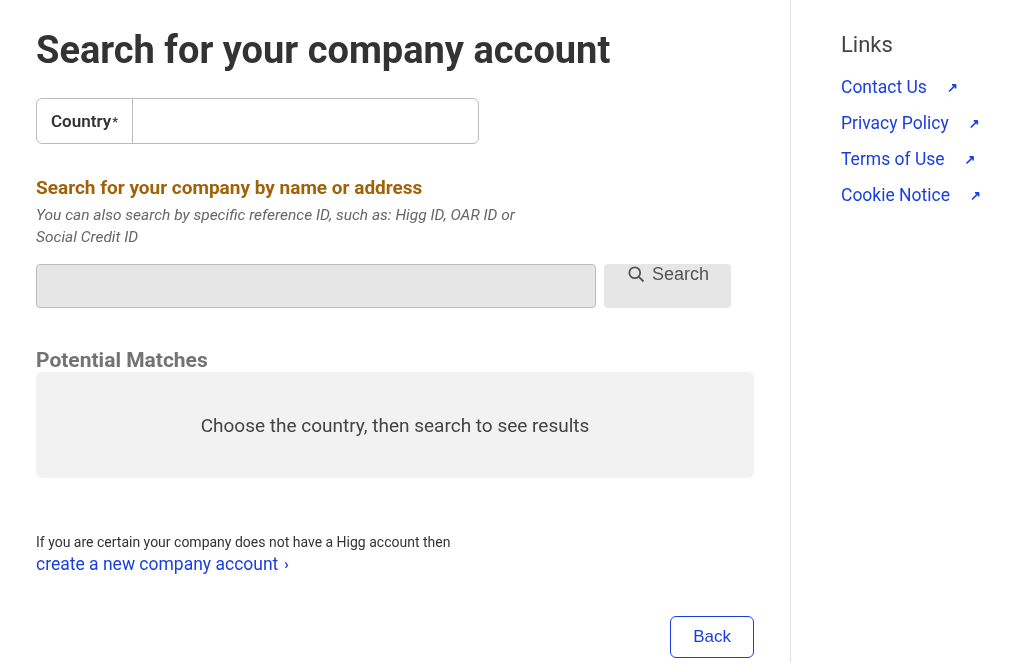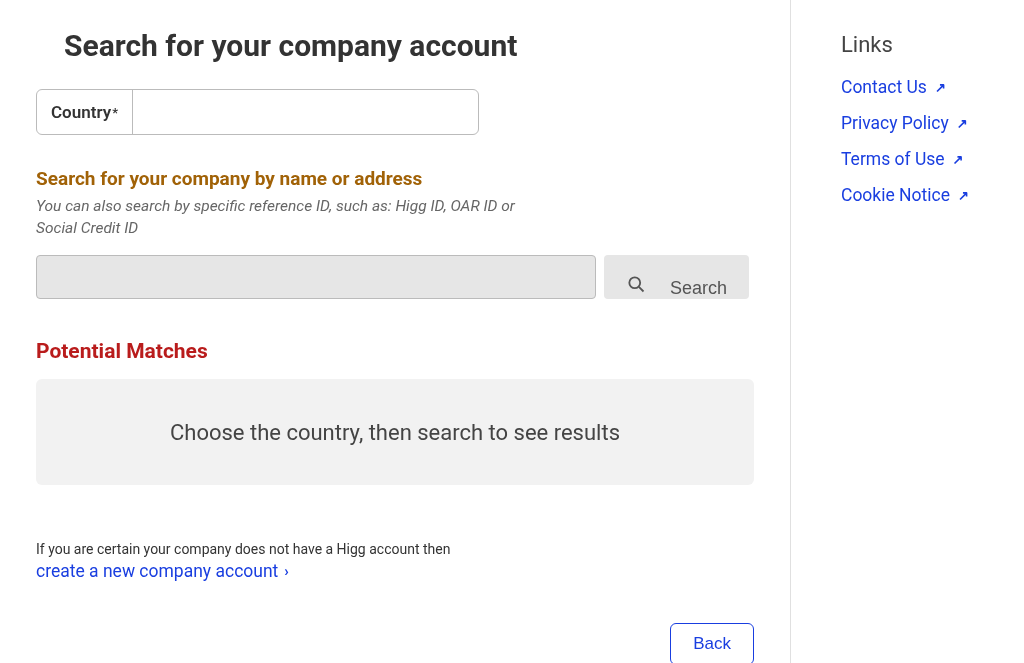--- a/index.html
+++ b/index.html
@@ -18,25 +18,24 @@
       flex: 1;
       padding: 28px 36px 40px 36px;
       max-width: 790px;
     }
     .sidebar {
       width: 230px;
       border-left: 1px solid #e0e0e0;
       padding: 32px 0 0 50px;
     }
     h1.page-title {
-      font-size: 30px;
+      font-size: 38px;
       font-weight: 700;
       color: #333;
       margin-bottom: 26px;
-      margin-left: 28px;
     }
     .country-row {
       display: flex;
       border: 1px solid #bbb;
       border-radius: 6px;
       width: 443px;
       height: 46px;
       margin-bottom: 32px;
       overflow: hidden;
     }
@@ -92,43 +91,42 @@
     }
     .search-button {
       height: 44px;
       padding: 0 22px;
       border: none;
       border-radius: 4px;
       background: #e6e6e6;
       color: #555;
       font-size: 18px;
       display: inline-flex;
-      align-items: flex-end;
-      gap: 24px;
+      align-items: flex-start;
+      gap: 6px;
       cursor: pointer;
     }
     .search-button svg {
       width: 20px;
       height: 20px;
     }
     h2.matches-title {
       font-size: 21px;
       font-weight: 700;
-      color: #b91c1c;
-      margin-bottom: 16px;
+      color: #737373;
     }
     .results-box {
       background: #f2f2f2;
       border-radius: 6px;
       height: 106px;
       display: flex;
       align-items: center;
       justify-content: center;
       color: #444;
-      font-size: 22px;
+      font-size: 19px;
       margin-bottom: 56px;
     }
     .certain-text {
       font-size: 14px;
       color: #333;
       margin-bottom: 4px;
     }
     .create-link {
       color: #193ee0;
       font-size: 17.5px;
@@ -158,21 +156,21 @@
       cursor: pointer;
     }
     .links-heading {
       font-size: 22px;
       color: #444;
       margin-bottom: 20px;
     }
     .side-link {
       display: flex;
       align-items: center;
-      gap: 8px;
+      gap: 20px;
       color: #193ee0;
       font-size: 17.5px;
       text-decoration: none;
       margin-bottom: 16px;
       cursor: pointer;
     }
     .ext-icon {
       font-size: 13px;
       font-weight: 700;
     }

